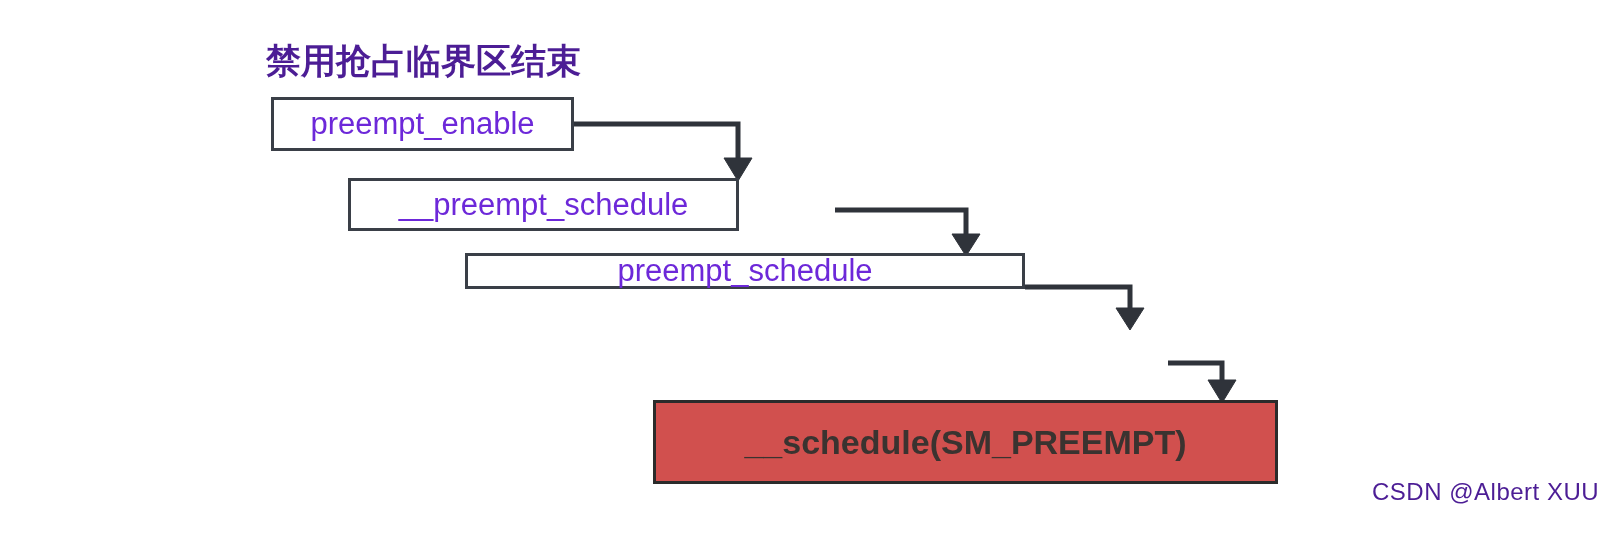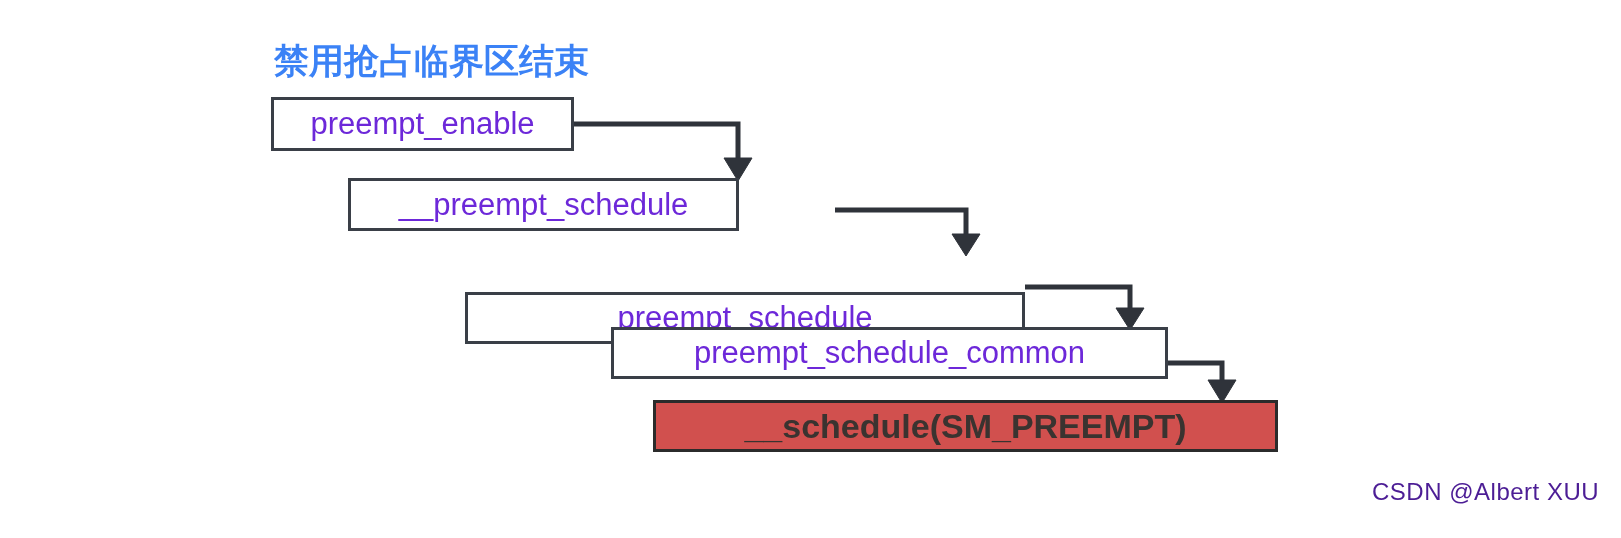--- a/index.html
+++ b/index.html
@@ -16,25 +16,25 @@
   }
   #stage {
     position: absolute;
     left: 0; top: 0;
     width: 1621px;
     height: 538px;
     background: #ffffff;
   }
   .diagram-title {
     position: absolute;
-    left: 274px;
+    left: 266px;
     top: 40px;
     font-size: 35px;
     font-weight: bold;
-    color: #3b82f6;
+    color: #4c1d95;
     letter-spacing: 0px;
     white-space: nowrap;
     line-height: 42px;
   }
   .node {
     position: absolute;
     box-sizing: border-box;
     border: 3px solid #3a3f47;
     background: #ffffff;
     display: flex;
@@ -99,27 +99,24 @@
   </div>
 
   <div class="node" style="left:271px;top:97px;width:303px;height:54px;">
     <span>preempt_enable</span>
   </div>
 
   <div class="node" style="left:348px;top:178px;width:391px;height:53px;">
     <span>__preempt_schedule</span>
   </div>
 
-  <div class="node" style="left:465px;top:253px;width:560px;height:52px;margin-top:39px;">
+  <div class="node" style="left:465px;top:253px;width:560px;height:36px;">
     <span>preempt_schedule</span>
   </div>
 
-  <div class="node" style="left:611px;top:327px;width:557px;height:52px;">
-    <span>preempt_schedule_common</span>
-  </div>
 
-  <div class="node highlight" style="left:653px;top:400px;width:625px;height:52px;">
+  <div class="node highlight" style="left:653px;top:400px;width:625px;height:84px;">
     <span>__schedule(SM_PREEMPT)</span>
   </div>
 
   <div class="watermark">CSDN @Albert XUU</div>
 
 </div>
 
 </body></html>

